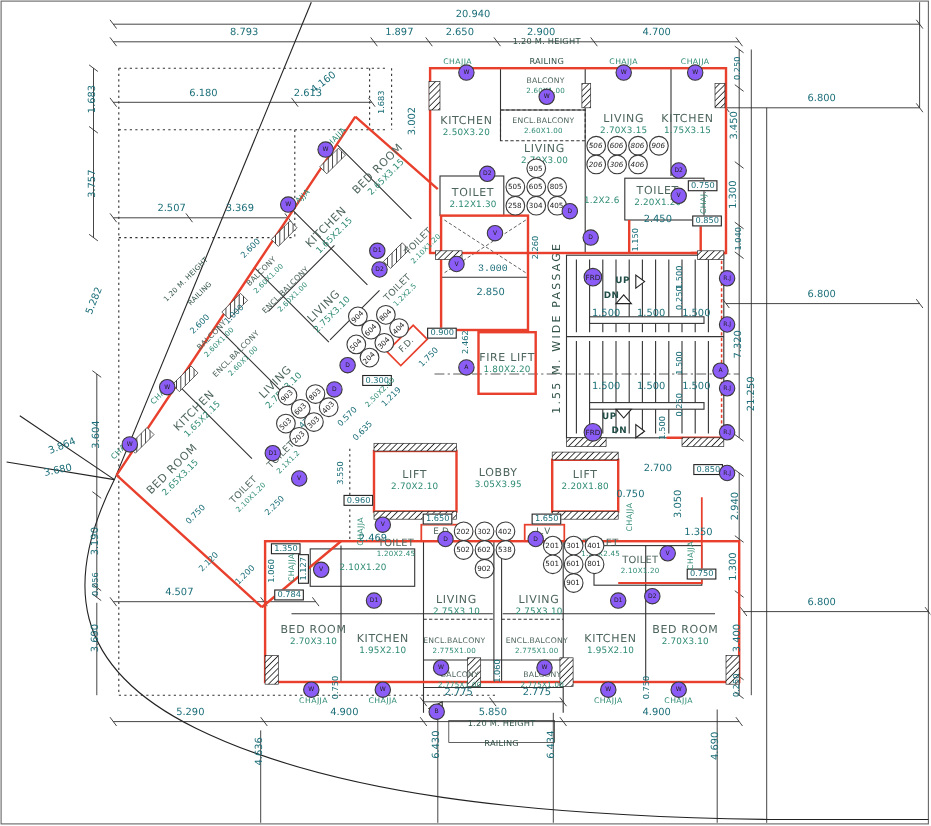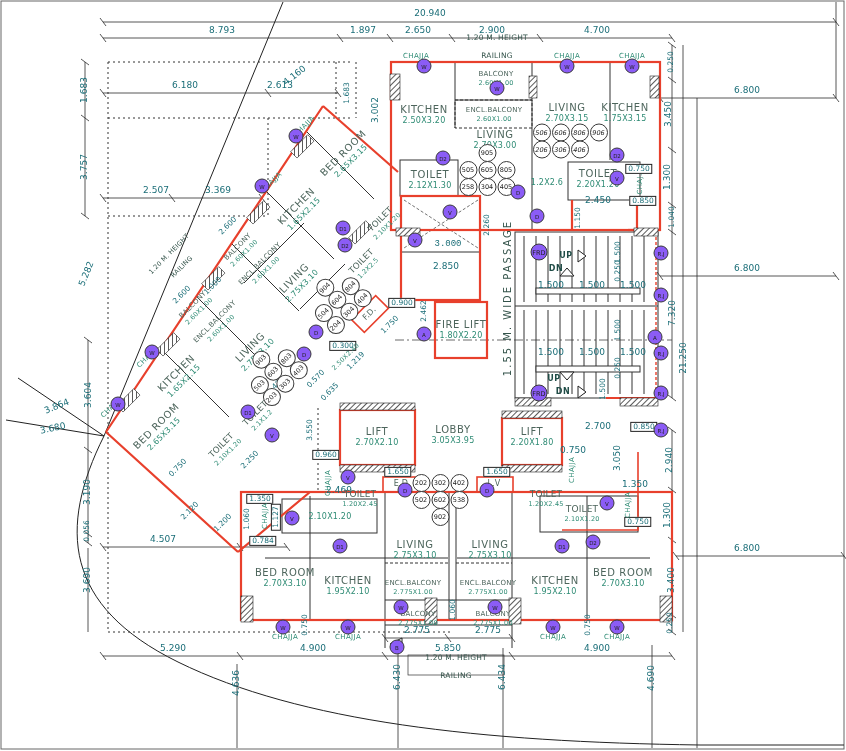--- a/index.html
+++ b/index.html
@@ -534,20 +534,35 @@
         <span class="ucirc">302</span>
         <span class="ucirc">402</span>
       </div>
   <div class="row">
         <span class="ucirc">502</span>
         <span class="ucirc">602</span>
         <span class="ucirc">538</span>
       </div>
   <div class="row">
         <span class="ucirc">902</span>
+      </div>
+</div>
+<div class="cluster" style="left:521px;top:513px;">
+  <div class="row">
+        <span class="ucirc">201</span>
+        <span class="ucirc">301</span>
+        <span class="ucirc">401</span>
+      </div>
+  <div class="row">
+        <span class="ucirc">501</span>
+        <span class="ucirc">601</span>
+        <span class="ucirc">801</span>
+      </div>
+  <div class="row">
+        <span class="ucirc">901</span>
       </div>
 </div>
 <div class="cluster rot" style="left:337px;top:300px;">
   <div class="row">
         <span class="ucirc">904</span>
       </div>
   <div class="row">
         <span class="ucirc">504</span>
         <span class="ucirc">604</span>
         <span class="ucirc">804</span>

